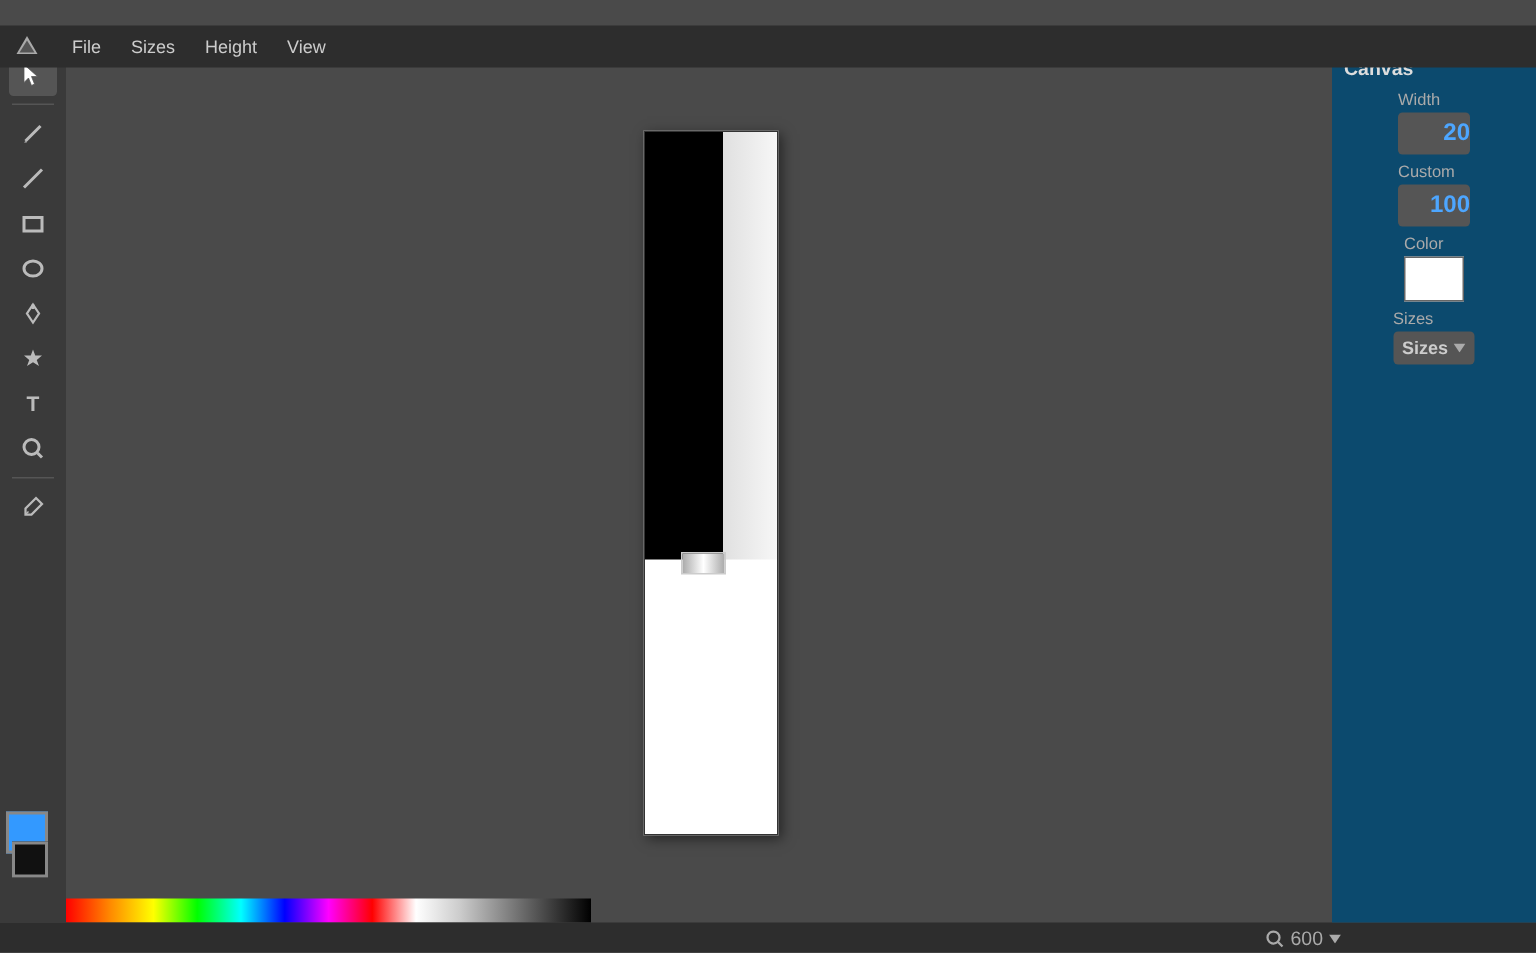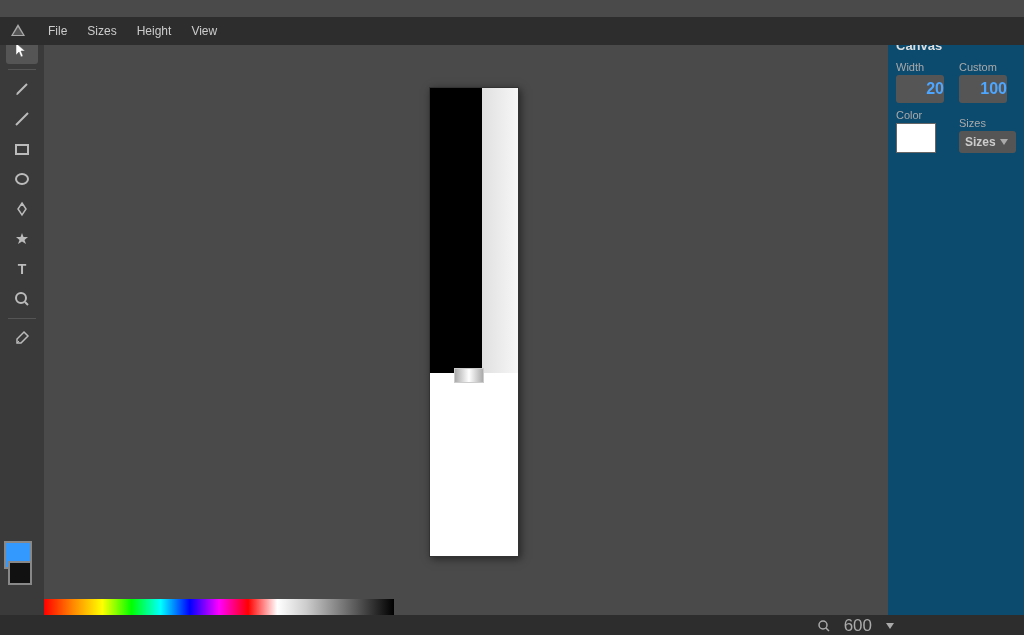--- a/index.html
+++ b/index.html
@@ -166,20 +166,21 @@
       font-size: 13px;
       font-weight: bold;
       color: #ddd;
       margin-bottom: 8px;
     }
     .panel-row {
       display: flex;
       gap: 6px;
       margin-bottom: 6px;
       align-items: center;
+      flex-direction: column;
     }
     .panel-label {
       font-size: 11px;
       color: #aaa;
       margin-bottom: 2px;
     }
     .panel-input {
       background: #555;
       border: none;
       border-radius: 3px;
@@ -245,22 +246,22 @@
     }
 
     .zoom-indicator {
       position: absolute;
       right: 130px;
       bottom: 0;
       height: 19px;
       display: flex;
       align-items: center;
       color: #aaa;
-      font-size: 17px;
-      gap: 14px;
+      font-size: 13px;
+      gap: 4px;
     }
 
     
     svg { display: block; }
   </style>
 </head>
 <body>
 
 <div id="menubar">
   <div class="menu-logo">
@@ -368,21 +369,21 @@
     <div class="panel-field">
       <div class="panel-label">Width</div>
       <input class="panel-input" type="text" value="20" style="">
     </div>
     <div class="panel-field">
       <div class="panel-label">Custom</div>
       <input class="panel-input" type="text" value="100" style="">
     </div>
   </div>
 
-  <div class="panel-row" style="align-items:flex-end;">
+  <div class="panel-row" style="align-items:center;">
     <div class="panel-field">
       <div class="panel-label">Color</div>
       <div class="color-preview"></div>
     </div>
     <div class="sizes-field">
       <div class="panel-label">Sizes</div>
       <div class="sizes-dropdown">
         <span>Sizes</span>
         <svg width="8" height="6" viewBox="0 0 8 6">
           <polygon points="0,0 8,0 4,6" fill="#aaa"></polygon>

